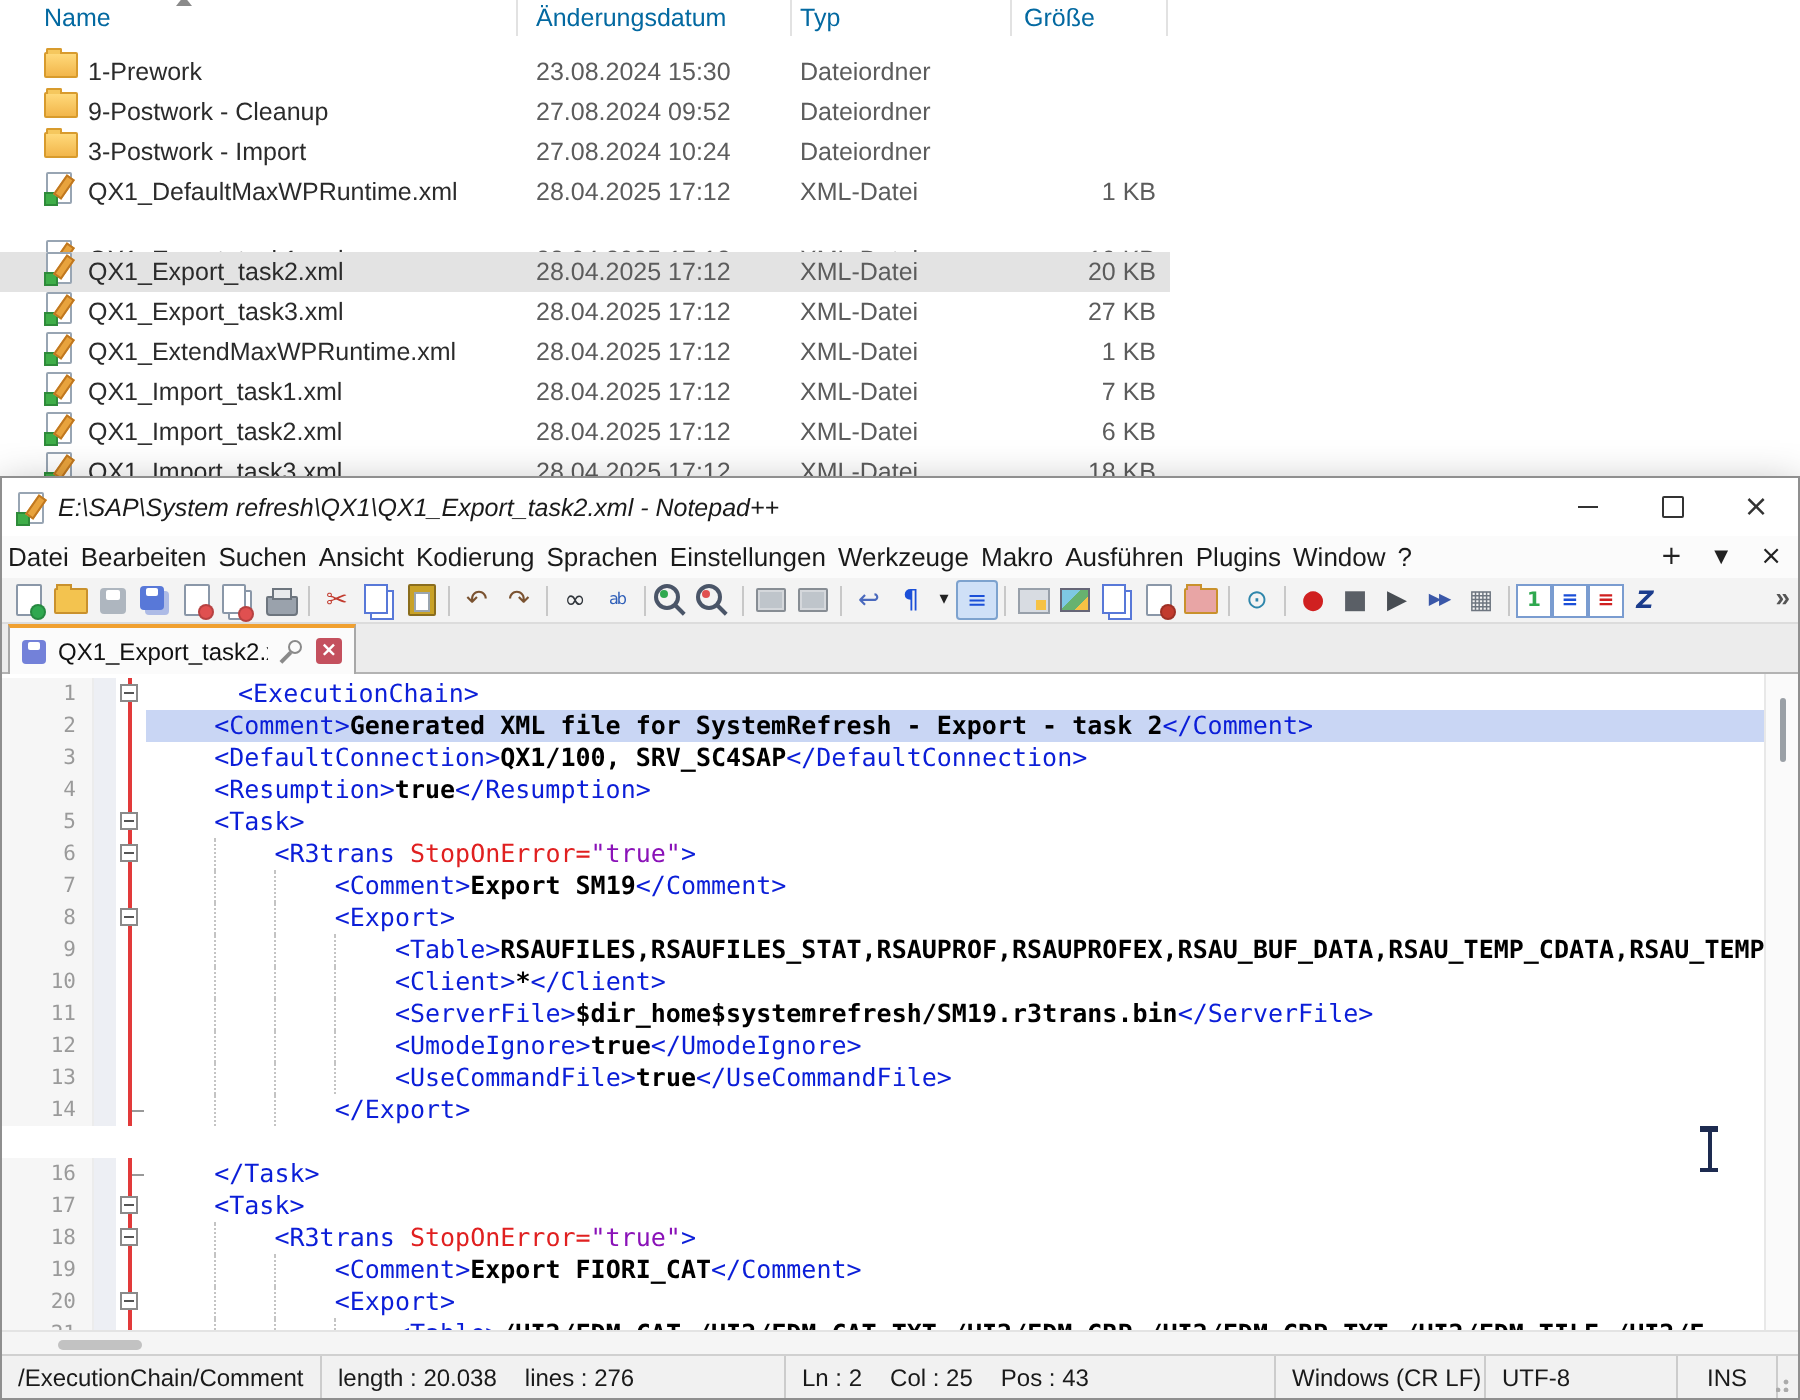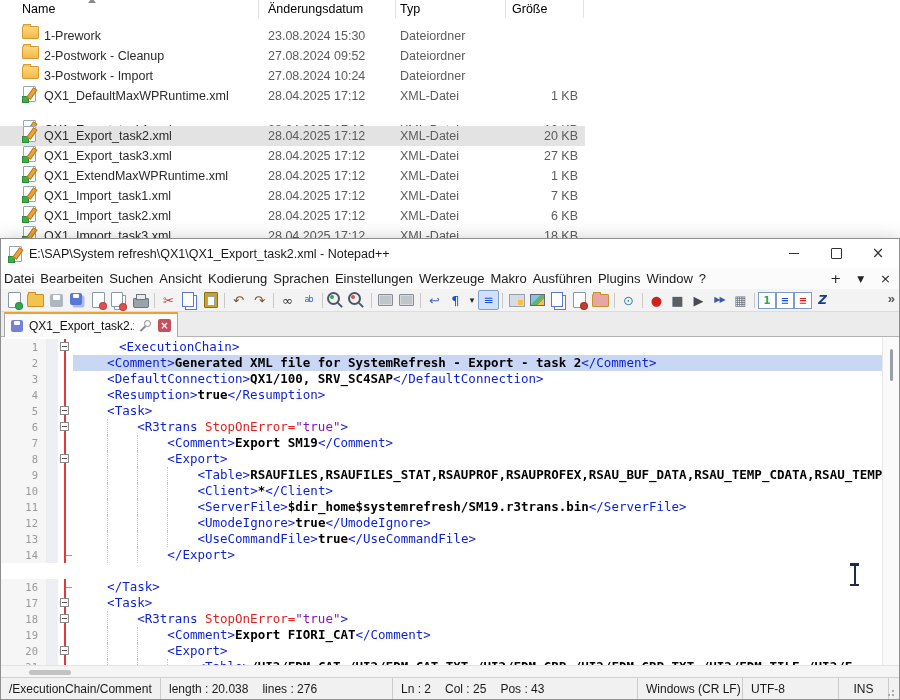--- a/index.html
+++ b/index.html
@@ -1,21 +1,21 @@
 <!DOCTYPE html>
 <html><head>
 <meta charset="utf-8">
 <style>
   html,body{margin:0;padding:0;background:#fff;}
   #stage{position:relative;width:900px;height:700px;overflow:hidden;background:#fff;
          font-family:"Liberation Sans",sans-serif;-webkit-font-smoothing:antialiased;}
   
   .explorer{position:absolute;left:0;top:0;width:900px;height:238px;background:#fff;overflow:hidden;}
   .ex-head{position:absolute;left:0;top:0;width:900px;height:18px;}
-  .hc{position:absolute;top:0;height:18px;display:flex;align-items:center;color:#000000;font-size:12.5px;}
+  .hc{position:absolute;top:0;height:18px;display:flex;align-items:center;color:#0369a1;font-size:12.5px;}
   .hsep{position:absolute;top:0;width:1px;height:18px;background:#E2E2E2;}
   .sortup{position:absolute;left:88px;top:-2px;width:0;height:0;border-left:4px solid transparent;
           border-right:4px solid transparent;border-bottom:5px solid #8a8a8a;}
   .xrow{position:absolute;left:0;width:585px;height:20px;font-size:12.5px;color:#333;}
   .xrow.sel{background:#E3E3E3;}
   .xrow span{position:absolute;top:0;line-height:20px;white-space:nowrap;}
   .c-name{left:44px;color:#2b2b2b;}
   .c-date{left:268px;color:#5C5C5C;}
   .c-type{left:400px;color:#5C5C5C;}
   .c-size{left:505px;width:73px;text-align:right;color:#5C5C5C;}
@@ -25,21 +25,21 @@
           border:1px solid #D89B2D;border-bottom:none;border-radius:1px 1px 0 0;}
   .xml-ico{position:absolute;left:23px;top:2.5px;width:11px;height:14px;background:#fff;
            border:1px solid #98A5B3;border-radius:1px;}
   .xml-ico::before{content:"";position:absolute;left:-2px;bottom:-2px;width:5px;height:5px;background:#3FAE49;border:1px solid #2E8B3A;}
   .xml-ico::after{content:"";position:absolute;right:-3px;top:4px;width:10px;height:3px;background:#E8A33D;
            border:1px solid #C07820;transform:rotate(-55deg);}
   
   .npp{position:absolute;left:0;top:238px;width:900px;height:462px;background:#fff;border:1px solid #8F8F8F;
        box-sizing:border-box;box-shadow:0 5px 20px rgba(0,0,0,.30);}
   .titlebar{position:absolute;left:0;right:0;top:0;height:29px;background:#fff;display:flex;align-items:center;
-            padding-left:8px;gap:7px;font-size:12.5px;color:#1a1a1a;box-sizing:border-box;}
+            padding-left:8px;gap:7px;font-size:12.5px;color:#1a1a1a;box-sizing:border-box;font-style:italic;}
   .titlebar .xml-ico{position:relative;left:0;top:0;}
   .wc{width:42px;height:29px;display:flex;align-items:center;justify-content:center;}
   .g-min{width:10px;height:1.5px;background:#333;}
   .g-max{width:9px;height:9px;border:1.3px solid #333;border-radius:1px;}
   .g-x{font-size:15px;color:#333;line-height:1;font-family:"DejaVu Sans",sans-serif;}
   .wcs{margin-left:auto;display:flex;}
   .menubar{position:absolute;left:0;right:0;top:29px;height:21px;display:flex;align-items:center;
            font-size:13px;color:#1a1a1a;background:#FBFBFB;}
   .mi{padding:0 3px;}
   .menu-right{margin-left:auto;display:flex;align-items:center;}
@@ -161,21 +161,21 @@
     <div>
         <div class="xrow" style="top: 26px;">
           <span class="fo-ico"></span>
           <span class="c-name">1-Prework</span>
           <span class="c-date">23.08.2024 15:30</span>
           <span class="c-type">Dateiordner</span>
           <span class="c-size"></span>
         </div>
         <div class="xrow" style="top: 46px;">
           <span class="fo-ico"></span>
-          <span class="c-name">2-Postwork - Cleanup</span>
+          <span class="c-name">9-Postwork - Cleanup</span>
           <span class="c-date">27.08.2024 09:52</span>
           <span class="c-type">Dateiordner</span>
           <span class="c-size"></span>
         </div>
         <div class="xrow" style="top: 66px;">
           <span class="fo-ico"></span>
           <span class="c-name">3-Postwork - Import</span>
           <span class="c-date">27.08.2024 10:24</span>
           <span class="c-type">Dateiordner</span>
           <span class="c-size"></span>

